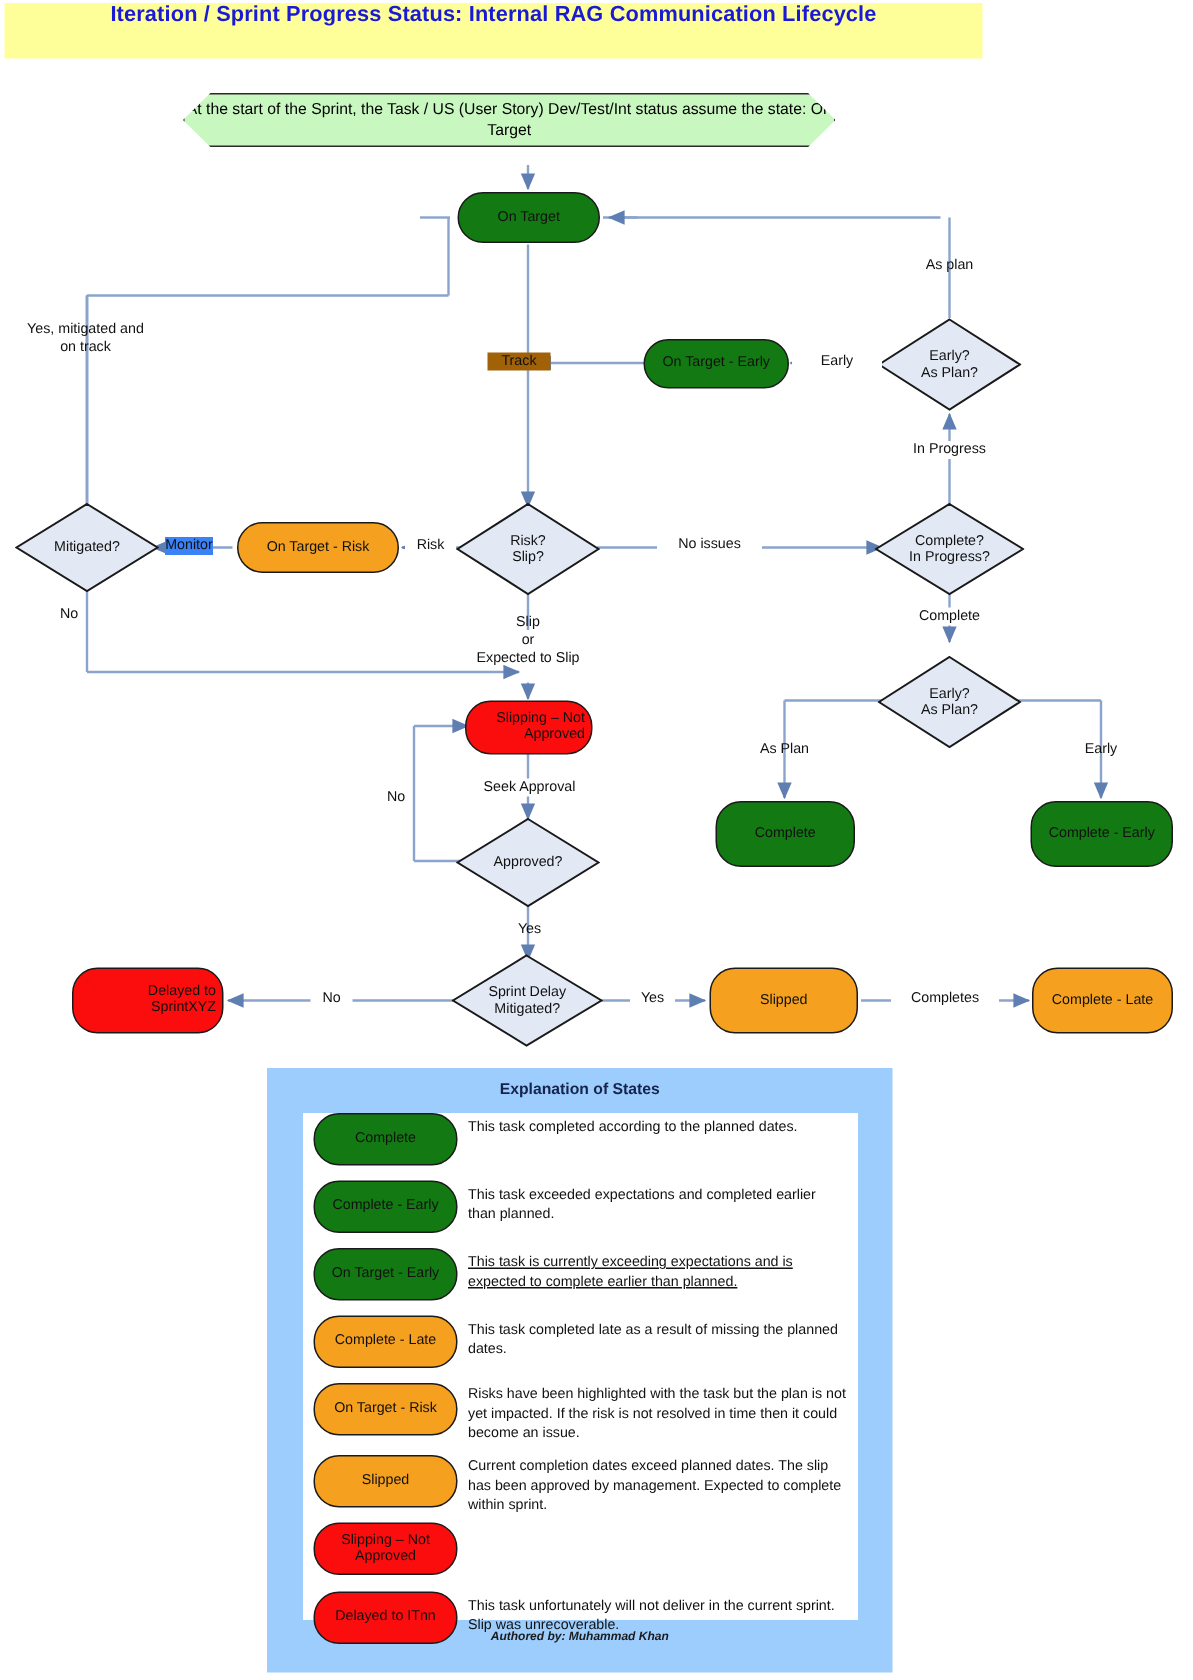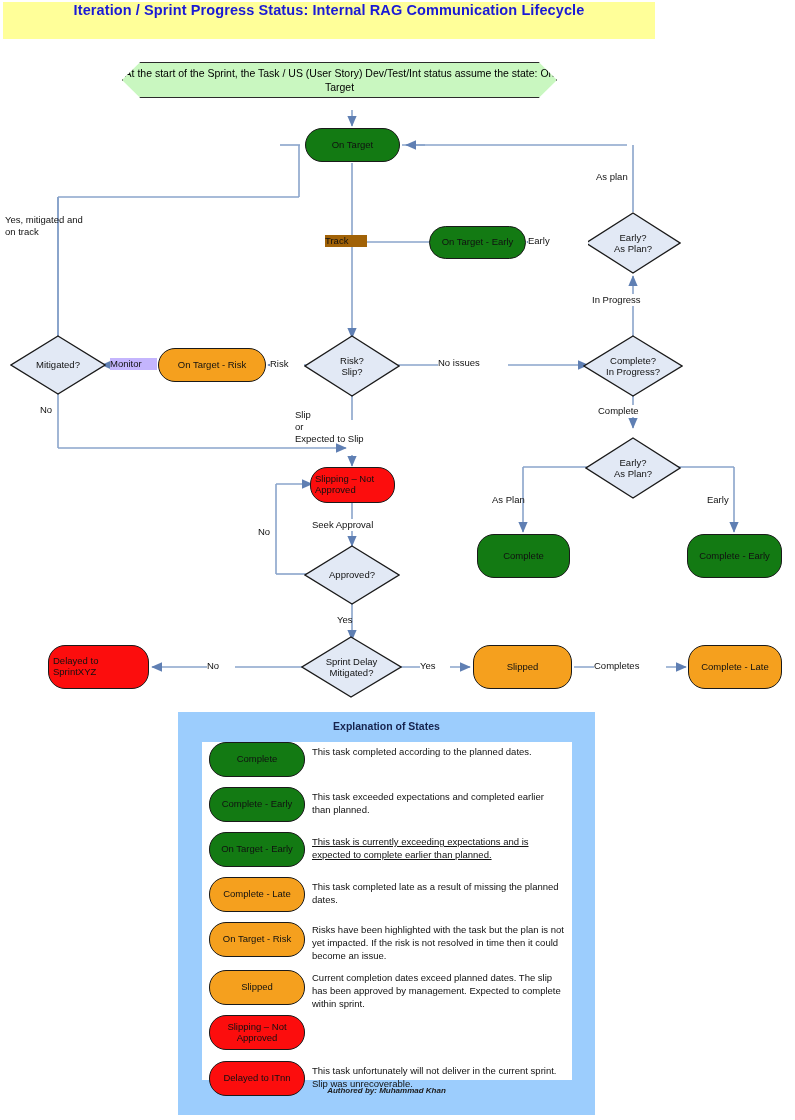--- a/index.html
+++ b/index.html
@@ -24,21 +24,21 @@
   }
 
   
   #wires{position:absolute;left:0;top:0;width:795px;height:1120px;pointer-events:none;}
 
   
   .node{
     position:absolute;
     box-sizing:border-box;
     display:flex;align-items:center;justify-content:center;
-    text-align:left;
+    text-align:right;
     line-height:1.15;
     font-size:9.5px;
     border:1.3px solid #1a1a1a;
     border-radius:17px;
     color:#111;
   }
   .node.green{background:#137a13;}
   .node.orange{background:#f5a01e;}
   .node.red{background:#fc0d0d;}
   .node .lbl{padding:0 4px;}
@@ -61,21 +61,21 @@
   }
   .diamond .dshape{
     position:absolute;left:0;top:0;width:100%;height:100%;
   }
   .diamond .dlbl{
     position:relative;z-index:2;text-align:center;font-size:9.5px;line-height:1.2;color:#111;
   }
 
   
   .elabel{
-    position:absolute;font-size:9.5px;color:#111;text-align:left;
+    position:absolute;font-size:9.5px;color:#111;text-align:center;
     line-height:1.25;white-space:pre;
   }
 
   
   .legend{
     position:absolute;left:178px;top:712px;width:417px;height:403px;
     background:#9ccdfd;box-sizing:border-box;
   }
   .legend-title{
     position:absolute;left:0;top:8px;width:100%;text-align:center;
@@ -298,21 +298,21 @@
   <div class="elabel" style="left:596px;top:171px;width:74px;">As plan</div>
 
   <div class="elabel" style="left:528px;top:235px;width:60px;background:#fff;">Early</div>
 
   <div class="elabel" style="left:325px;top:235px;width:42px;background:#a16207;">Track</div>
 
   <div class="elabel" style="left:592px;top:294px;width:82px;background:#fff;">In Progress</div>
 
   <div class="elabel" style="left:5px;top:214px;width:104px;">Yes, mitigated and<br>on track</div>
 
-  <div class="elabel" style="left:110px;top:358px;width:47px;background:#c4b5fd;">Monitor</div>
+  <div class="elabel" style="left:110px;top:358px;width:32px;background:#3b82f6;">Monitor</div>
 
   <div class="elabel" style="left:270px;top:358px;width:34px;background:#fff;">Risk</div>
 
   <div class="elabel" style="left:438px;top:357px;width:70px;background:#fff;">No issues</div>
 
   <div class="elabel" style="left:40px;top:404px;width:28px;text-align:left;">No</div>
 
   <div class="elabel" style="left:295px;top:409px;width:114px;line-height:1.25;">Slip<br>or<br>Expected to Slip</div>
 
   <div class="elabel" style="left:598px;top:405px;width:70px;background:#fff;">Complete</div>

